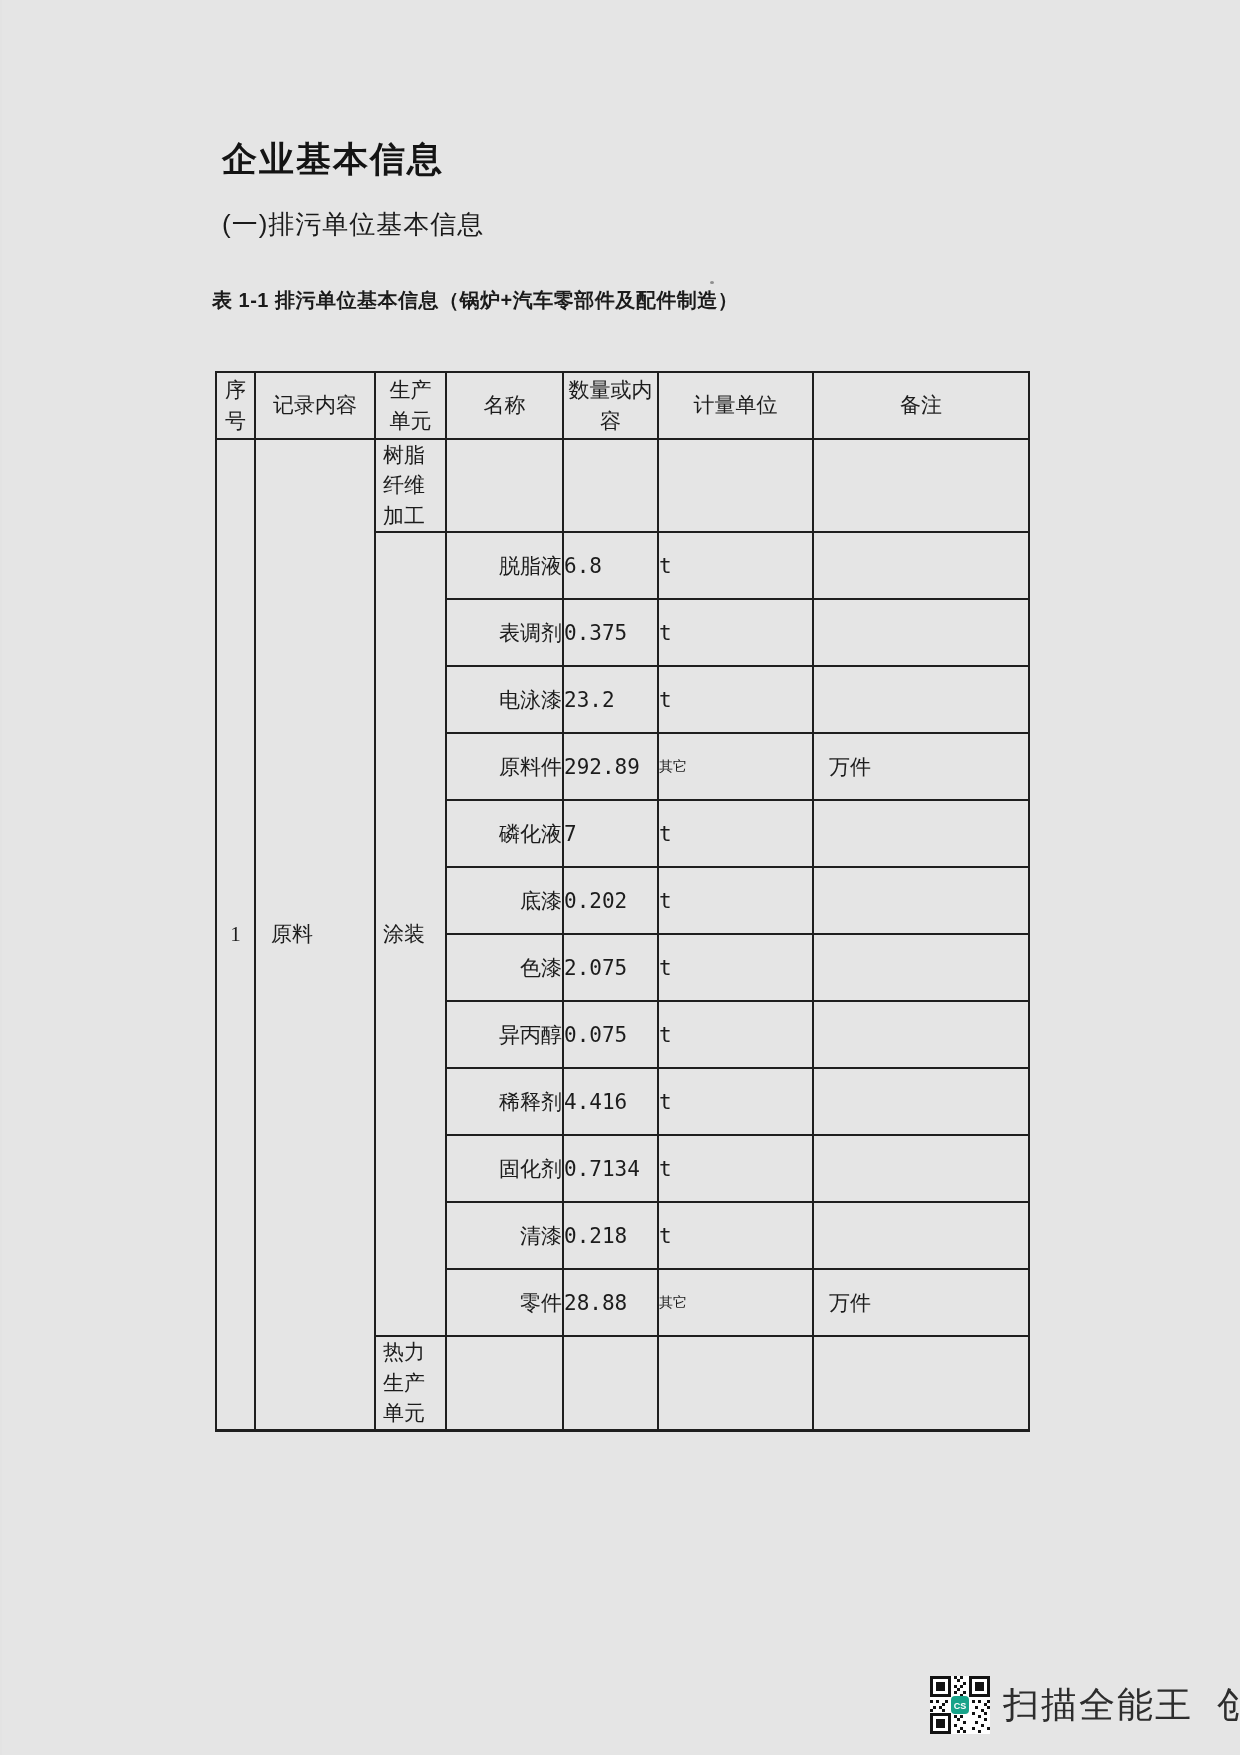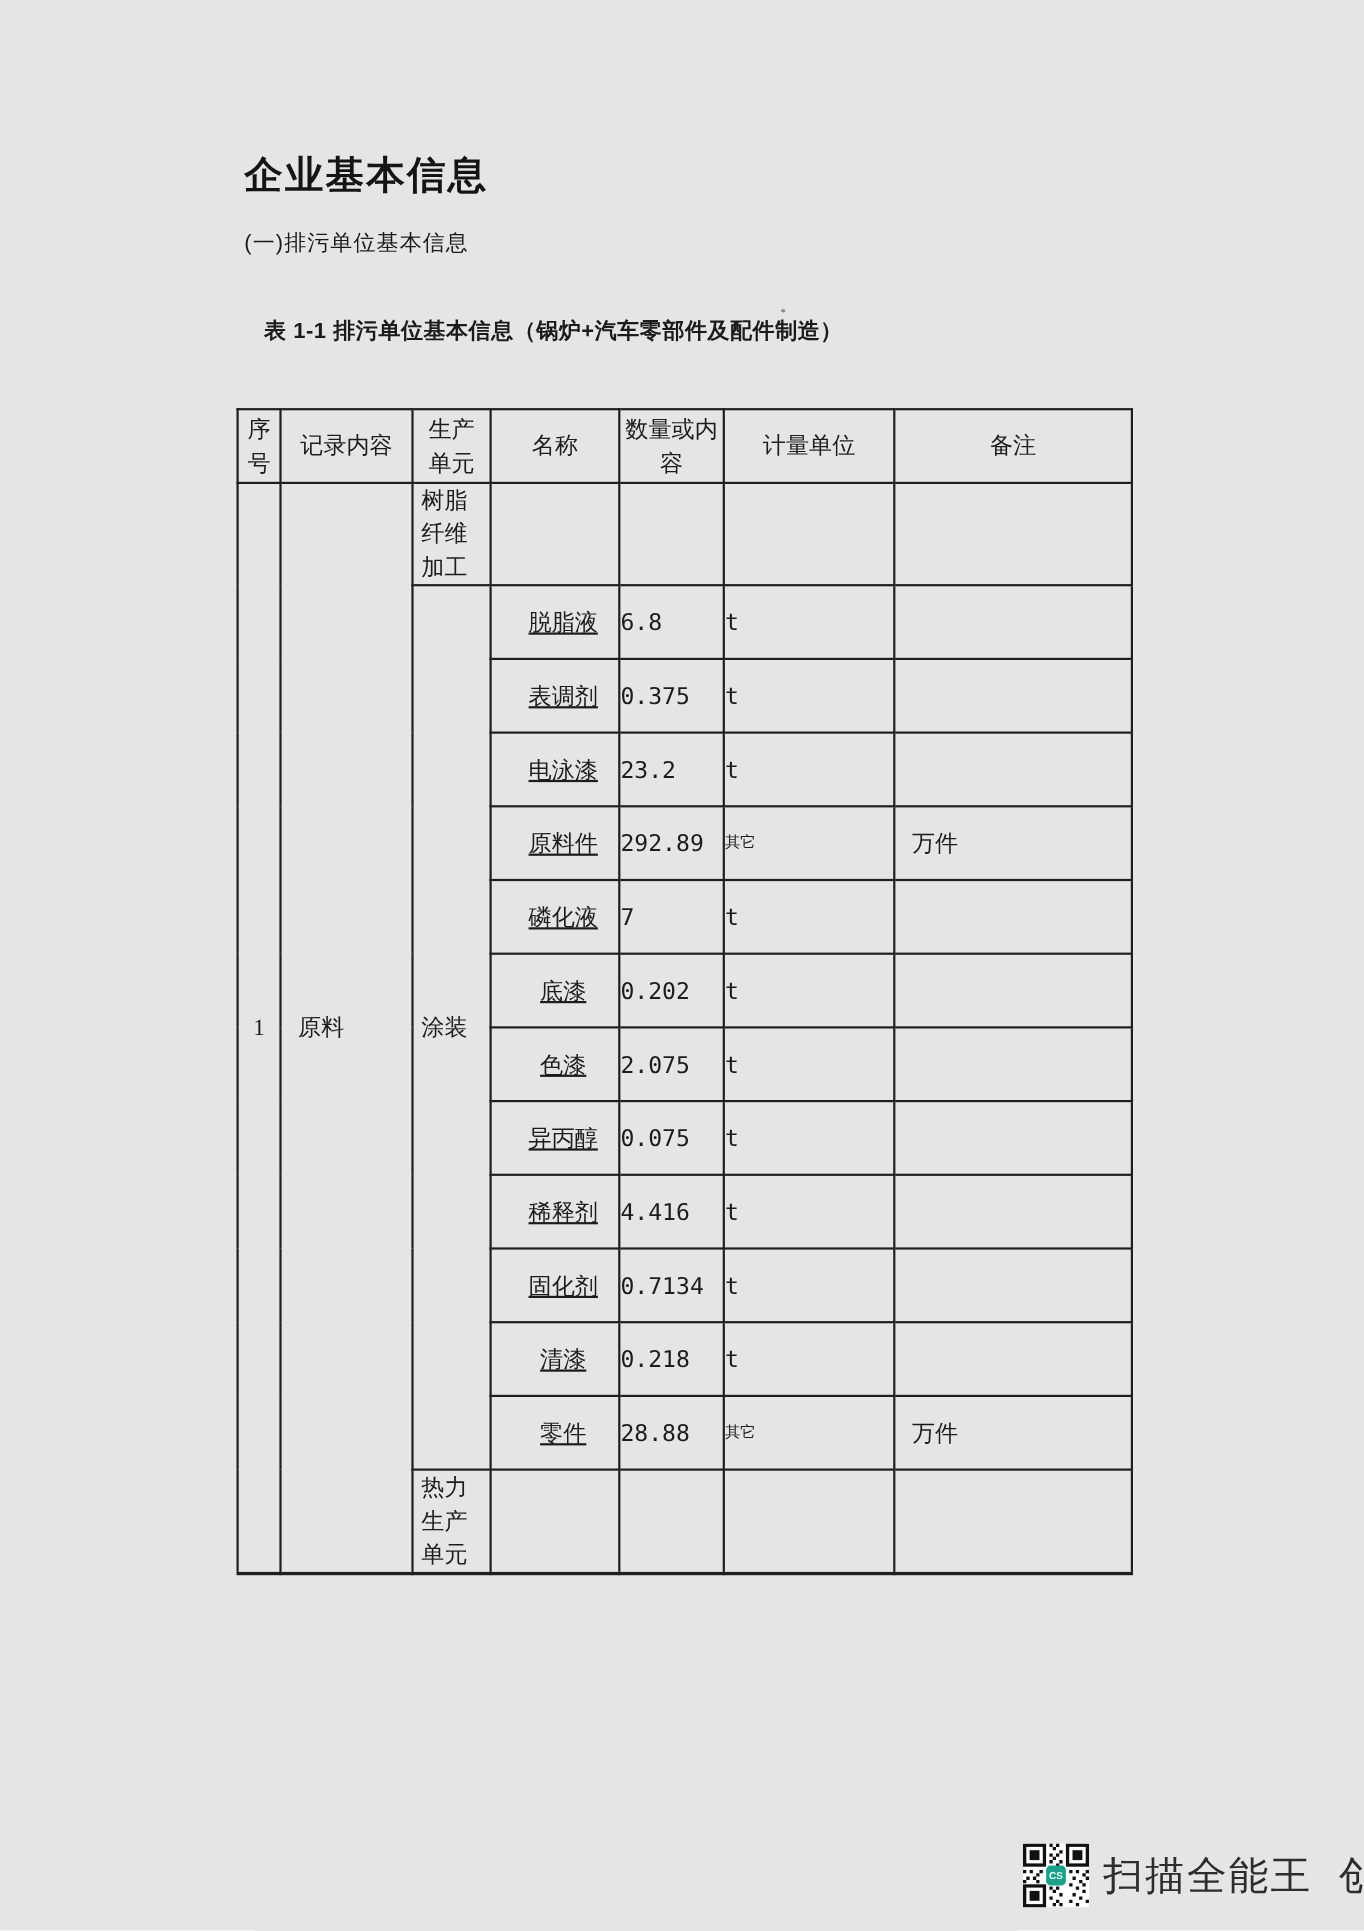--- a/index.html
+++ b/index.html
@@ -18,25 +18,25 @@
   }
   .doc-title {
     position:absolute; left:222px; top:136px;
     font-family:"Liberation Serif", serif;
     font-size:35px; font-weight:bold; letter-spacing:2px;
     color:#141414;
   }
   .doc-subtitle {
     position:absolute; left:222px; top:207px;
     font-family:"Liberation Sans", sans-serif;
-    font-size:20px; font-weight:normal; letter-spacing:1px;
+    font-size:26px; font-weight:normal; letter-spacing:1px;
     color:#1b1b1b;
   }
   .tbl-caption {
-    position:absolute; left:240px; top:287px;
+    position:absolute; left:212px; top:287px;
     font-family:"Liberation Sans", sans-serif;
     font-size:20px; font-weight:600; letter-spacing:0.5px;
     color:#1b1b1b;
   }
   table.info {
     position:absolute; left:215px; top:371px;
     border-collapse:collapse;
     table-layout:fixed;
     width:813px;
   }
@@ -55,21 +55,21 @@
     font-family:"Liberation Serif", serif;
     padding:2px 1px;
   }
   tr.hrow   { height:67px; }
   tr.r-resin{ height:90px; }
   tr.r-mat  { height:67px; }
   tr.r-therm{ height:91px; }
   td.c-seq   { text-align:center; }
   td.c-rec   { text-align:left; padding-left:15px; }
   td.c-unit  { text-align:left; padding-left:7px;margin-left:13px; }
-  td.c-name  { text-align:center; padding-left:15px;text-decoration:underline; }
+  td.c-name  { text-align:right; padding-left:15px; }
   td.c-qty, td.c-measure {
     text-align:left; 
     font-family:"DejaVu Sans Mono", monospace;
     font-size:20px;
   }
   td.c-qty.cjk, td.c-measure.cjk { font-family:"Liberation Serif", serif; font-size:14px; }
   td.c-note  { text-align:left; padding-left:15px; }
   .speck {
     position:absolute; width:4px; height:3px; border-radius:50%;
     background:#8f8f8f;

